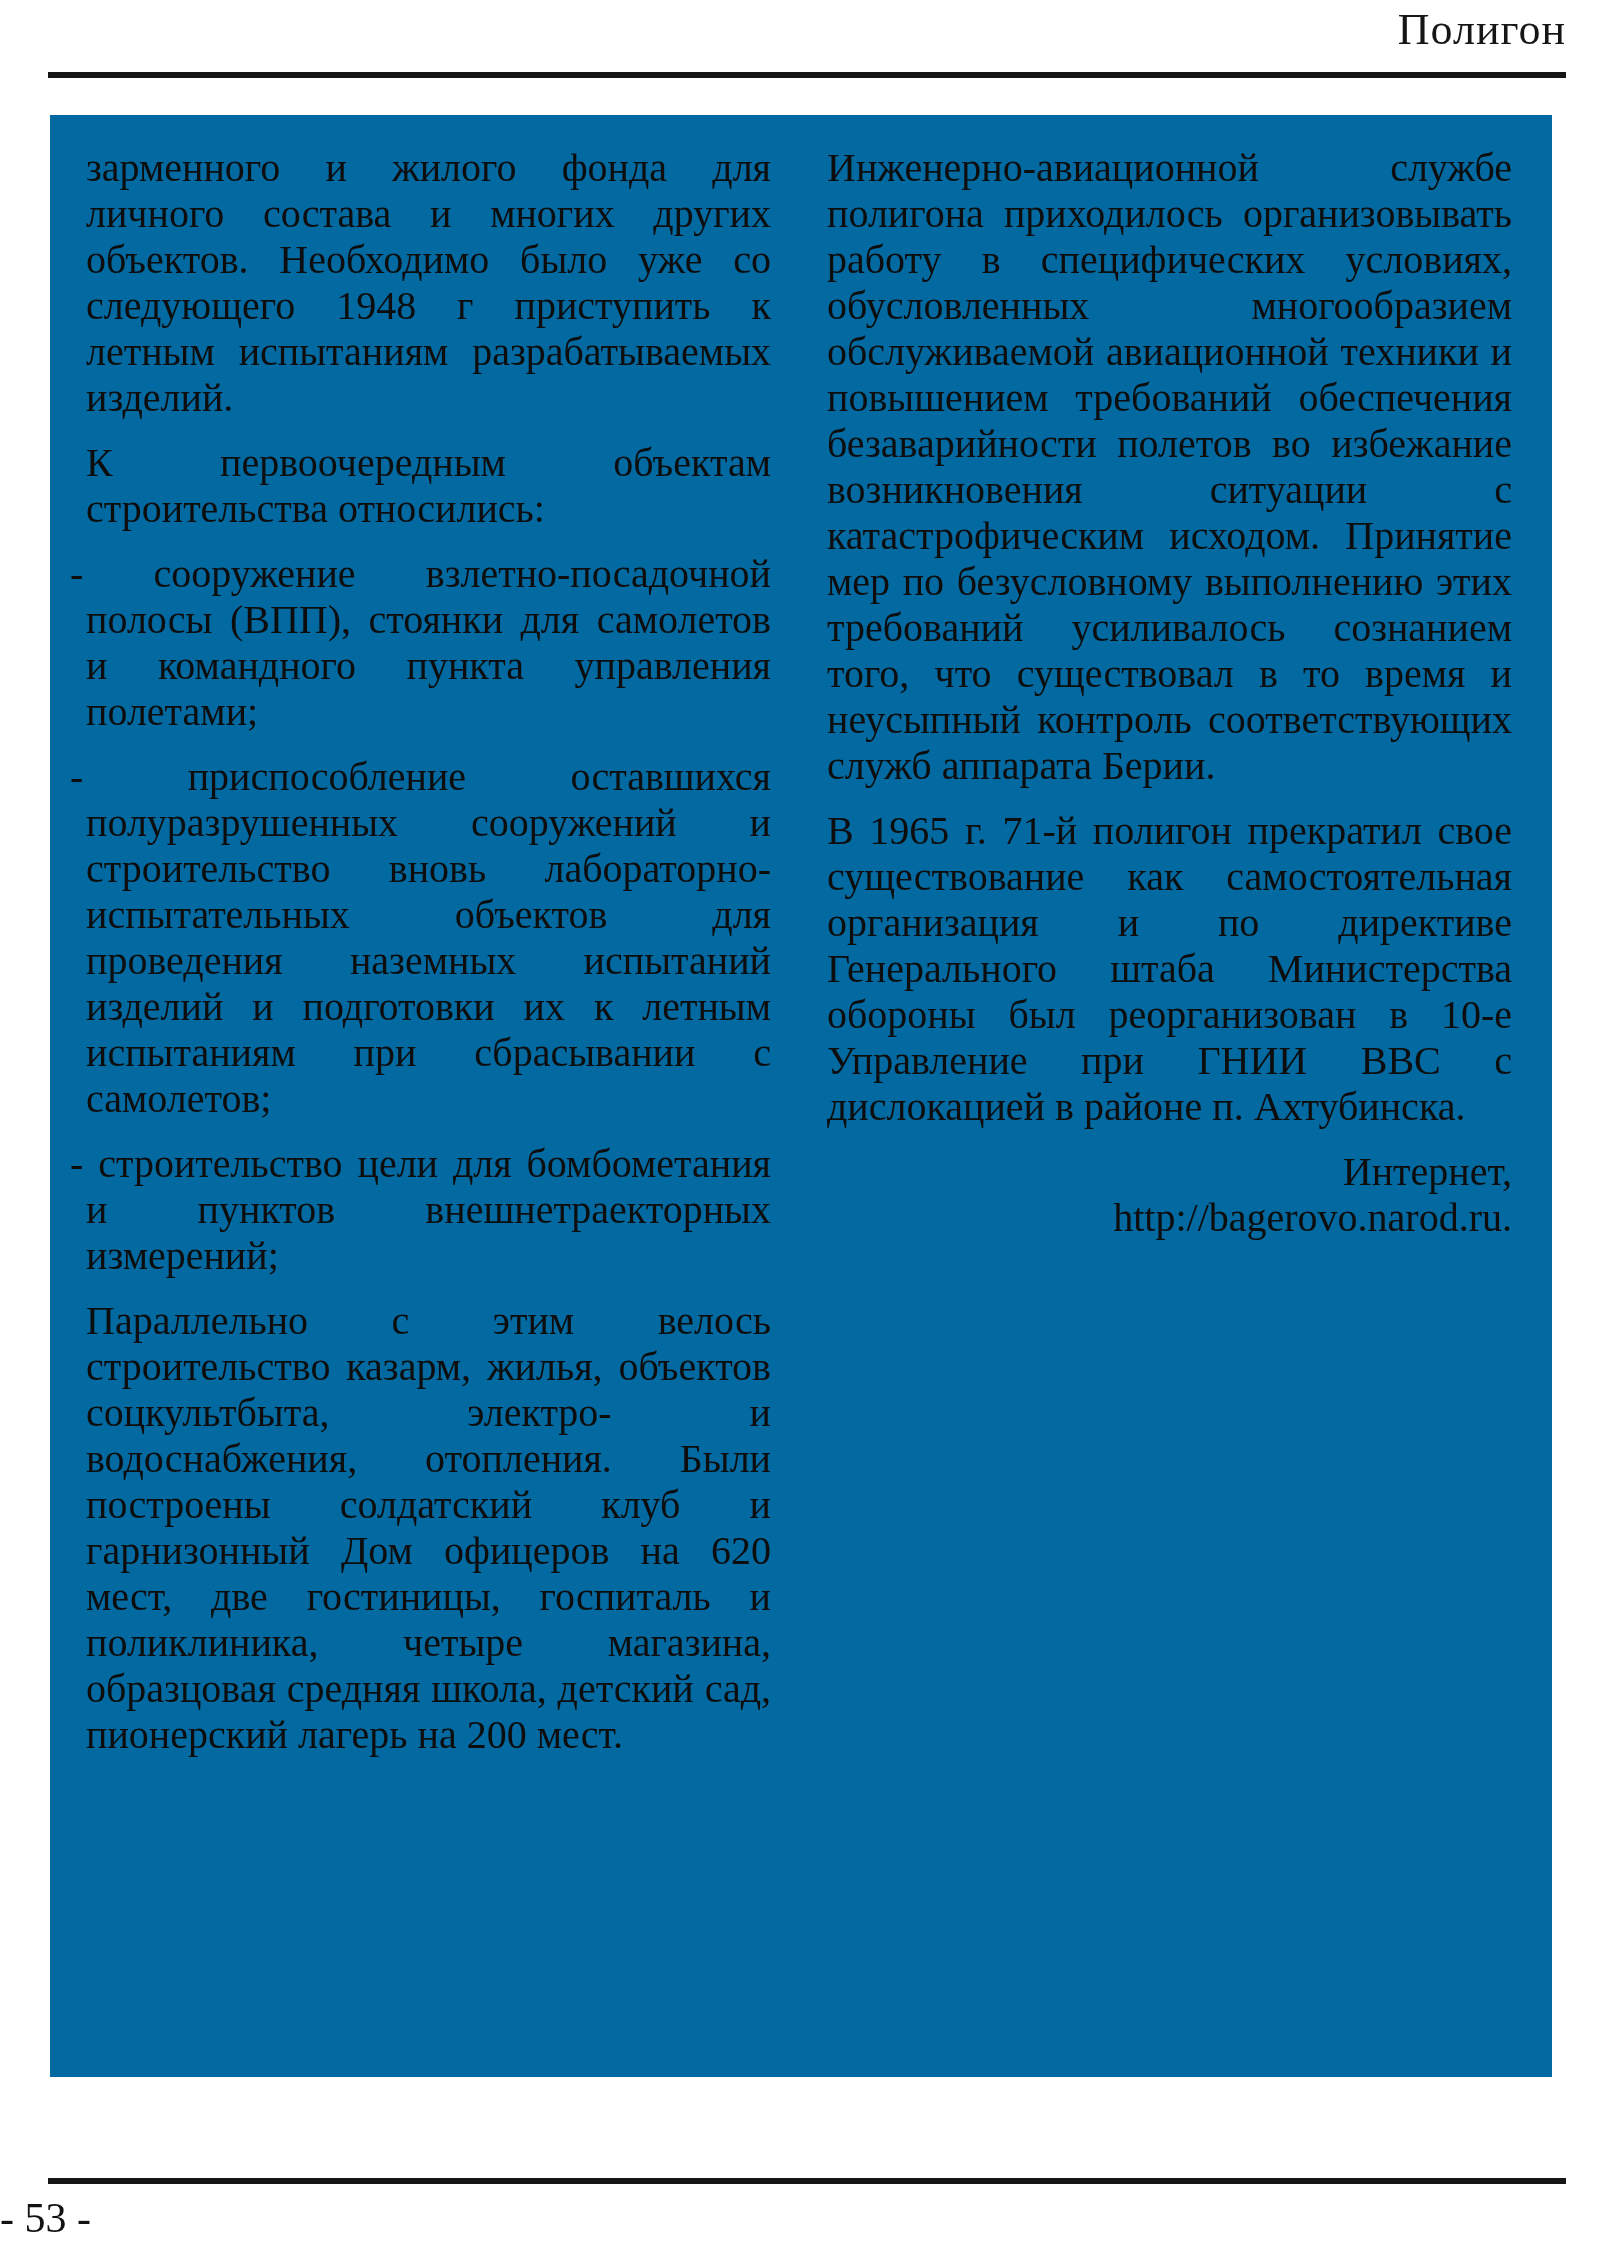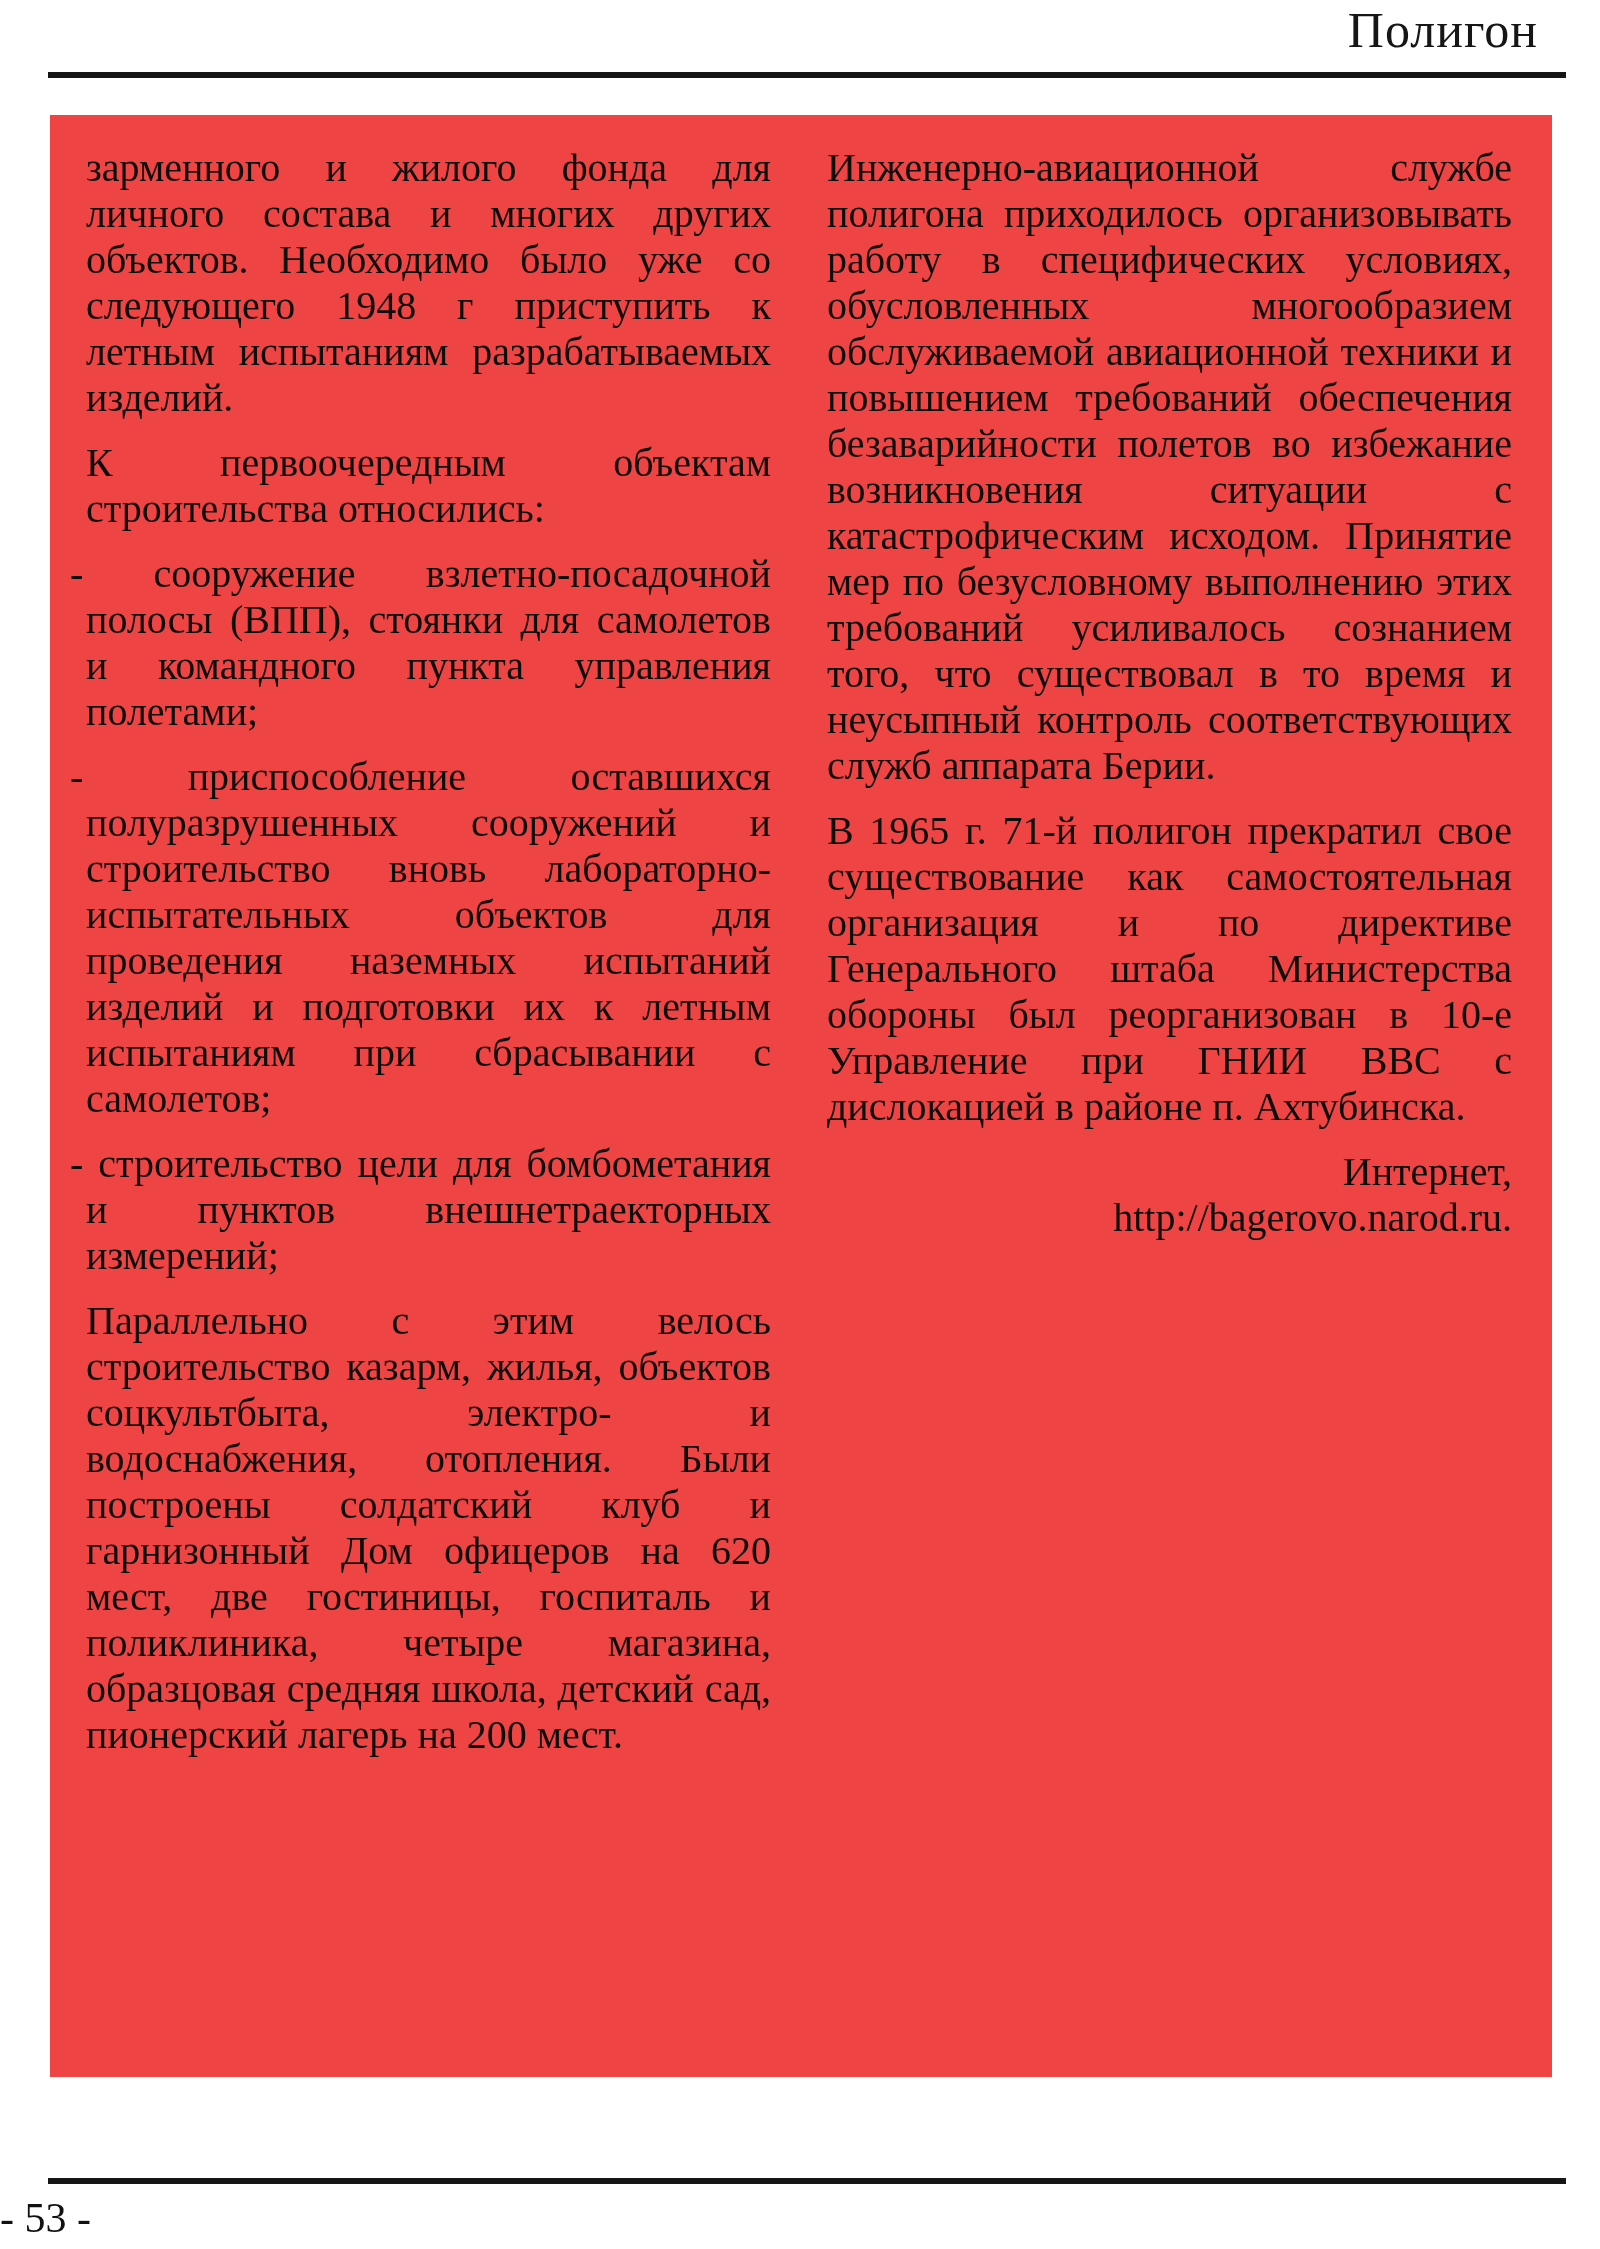--- a/index.html
+++ b/index.html
@@ -11,41 +11,41 @@
     width: 1600px;
     height: 2249px;
     position: relative;
     font-family: "Liberation Serif", "DejaVu Serif", serif;
     color: #0d0d0d;
     overflow: hidden;
   }
   .running-head {
     position: absolute;
     top: 2px;
-    right: 62px;
-    font-size: 50px;
+    right: 34px;
+    font-size: 44px;
     line-height: 56px;
     letter-spacing: 1px;
     color: #161616;
   }
   .header-rule {
     position: absolute;
     top: 72px;
     left: 48px;
     width: 1518px;
     height: 6px;
     background: #161616;
   }
   .content-box {
     position: absolute;
     top: 115px;
     left: 50px;
     width: 1502px;
     height: 1962px;
-    background: #ef4444;
+    background: #0369a1;
     box-sizing: border-box;
     padding: 30px 40px 0 36px;
   }
   .columns {
     display: flex;
     gap: 56px;
     align-items: flex-start;
   }
   .col {
     width: 685px;

